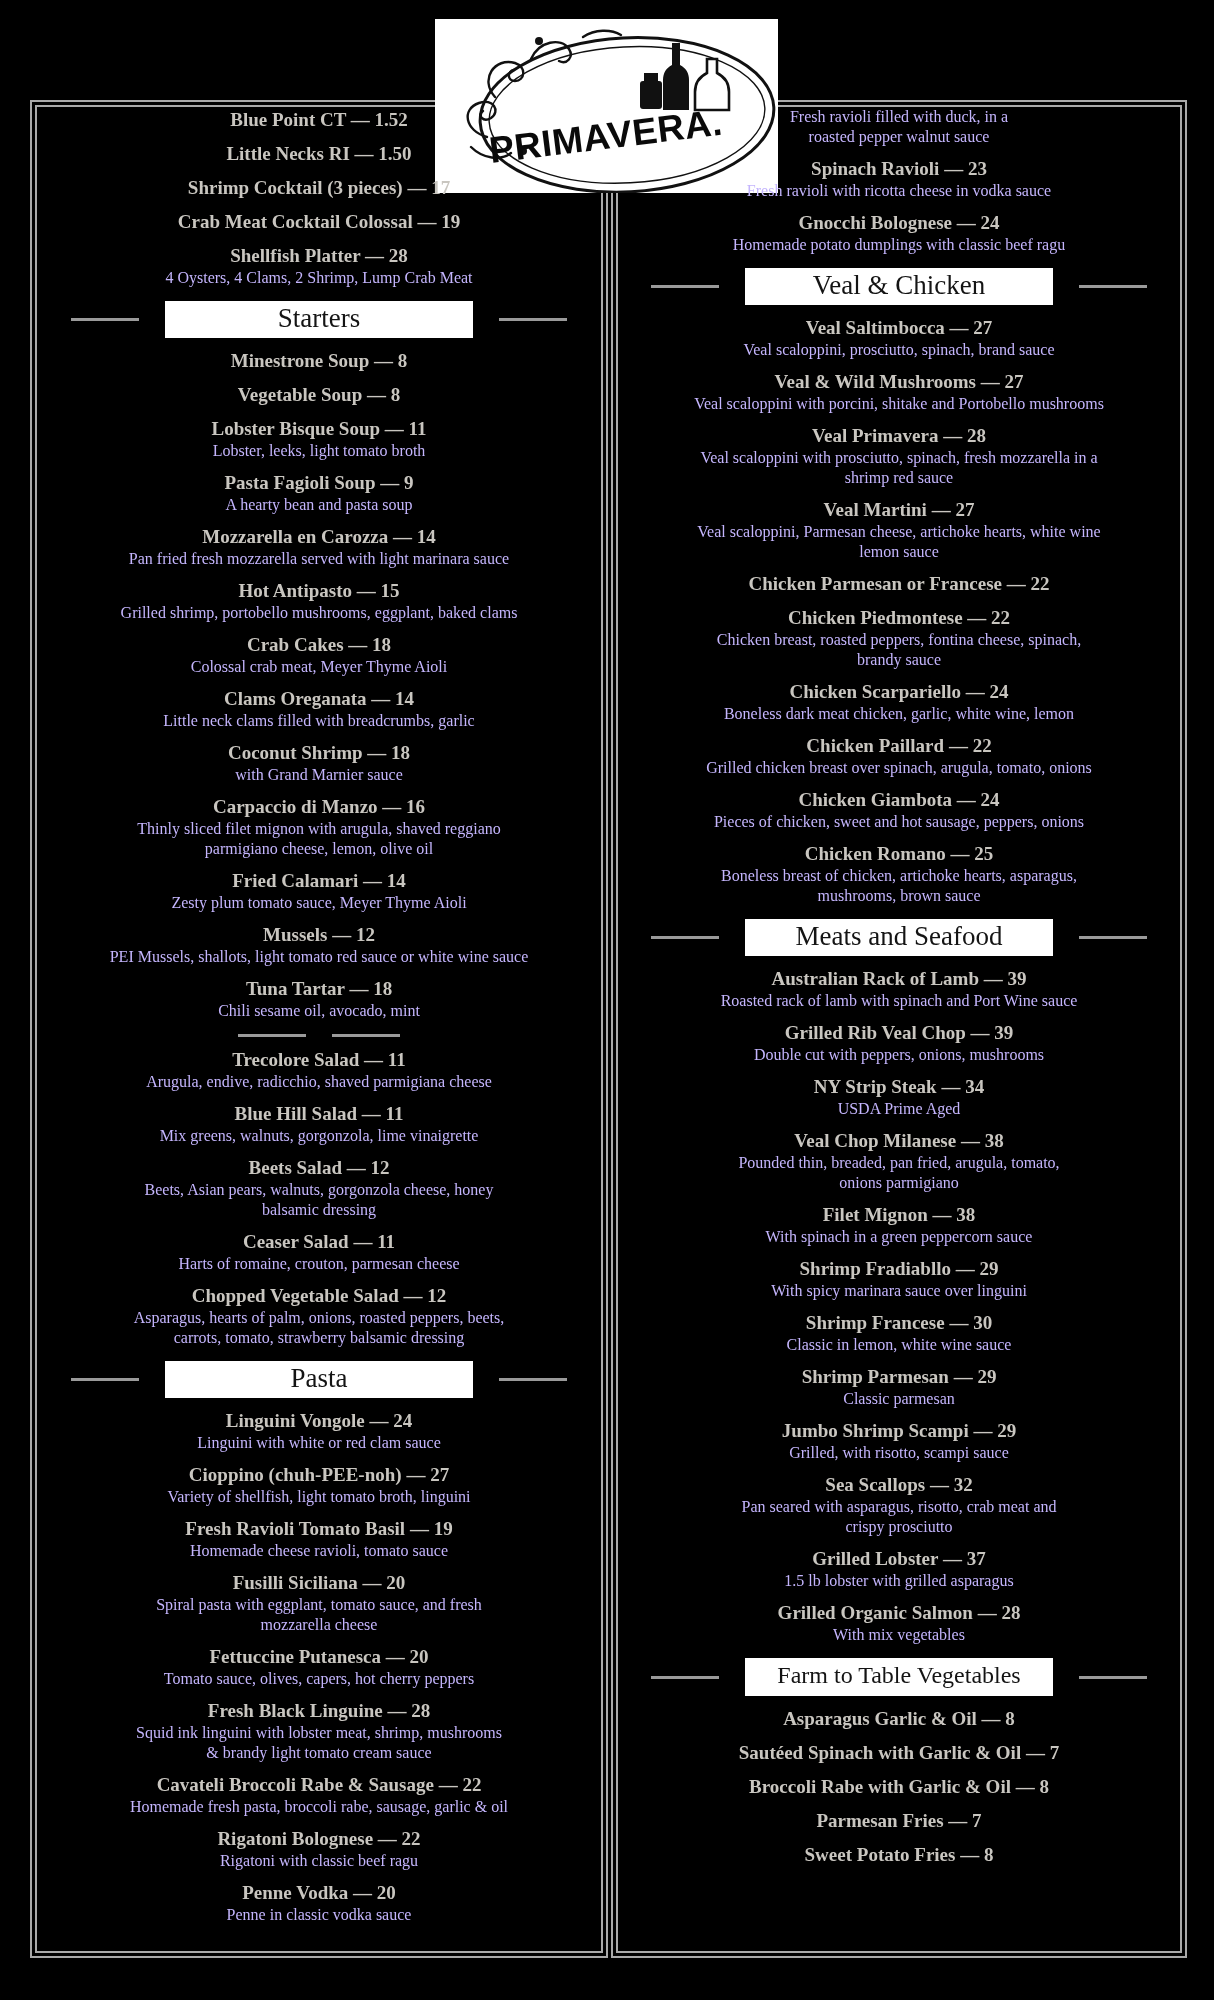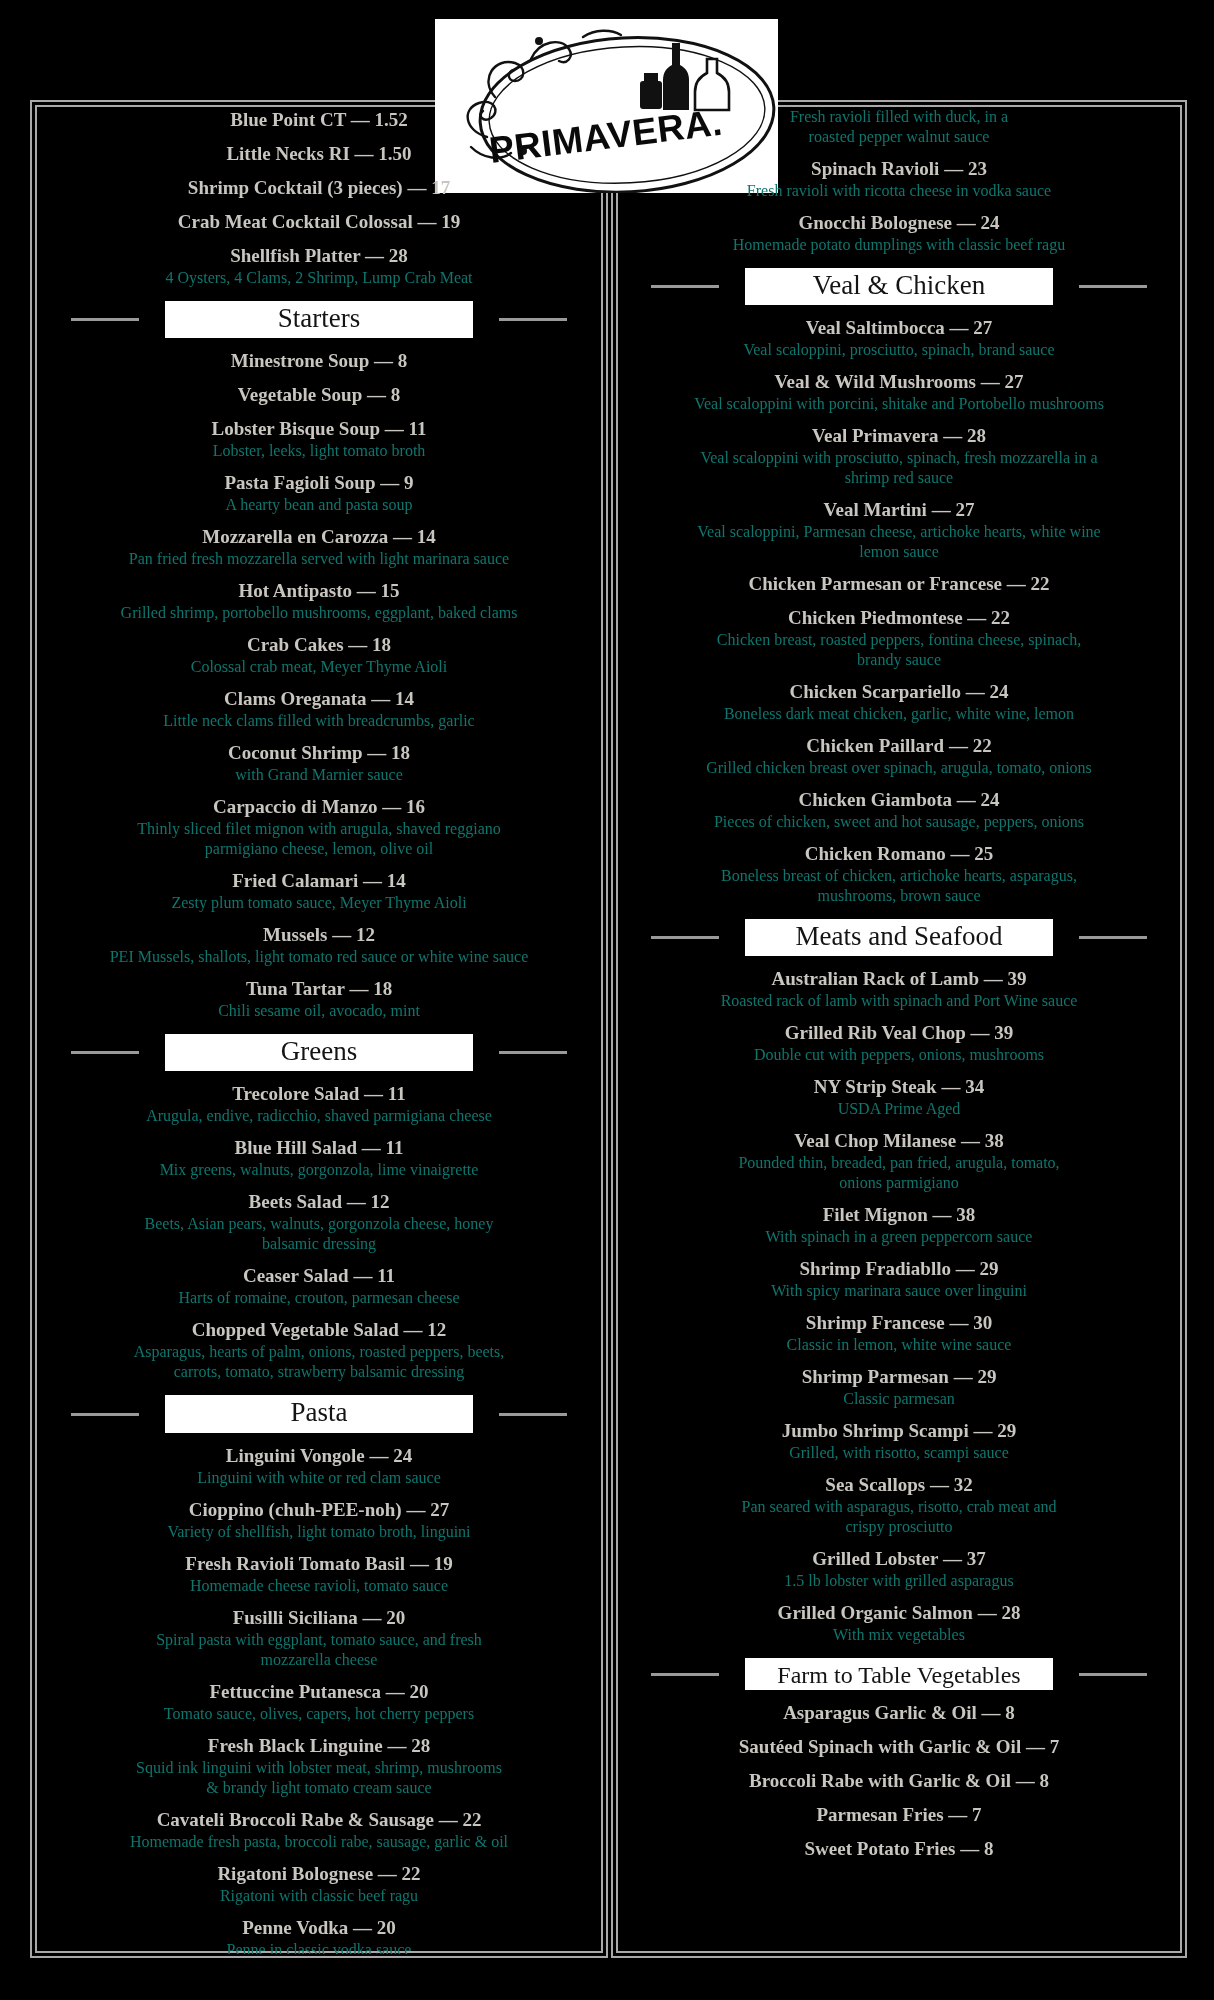--- a/index.html
+++ b/index.html
@@ -20,33 +20,33 @@
     text-align:center; z-index:3; padding-top:3px; box-sizing:border-box;
   }
   .col-content.left  { left:40px;  width:558px; }
   .col-content.right { left:621px; width:556px; }
   .menu-item { margin:0 auto 9px; }
   .item-title {
     font-weight:bold; font-size:19px; line-height:25px; color:#c9c6c0;
     mix-blend-mode:difference;
   }
   .item-desc {
-    font-size:16px; line-height:20px; color:#0f766e; white-space:pre-line;
+    font-size:16px; line-height:20px; color:#c4b5fd; white-space:pre-line;
     max-width:510px; margin:0 auto; mix-blend-mode:difference;
   }
   .header-row {
     display:flex; align-items:center; justify-content:center; gap:26px;
     margin:13px 0 10px;
   }
   .dash-line { width:68px; height:3px; background:#9a9a9a; flex:0 0 auto; }
   .header-box {
     background:#ffffff; color:#141414; width:308px; box-sizing:border-box;
     padding:2px 4px 5px; font-size:27px; line-height:1.12; flex:0 0 auto;
   }
-  .header-box.long { font-size:24px; padding-top:4px; padding-bottom:1px; }
+  .header-box.long { font-size:24px; padding-top:4px; padding-bottom:7px; }
   .logo svg text.wordmark {
     font-family:"Liberation Sans","DejaVu Sans",sans-serif; font-weight:bold;
   }
 </style>
 </head>
 <body>
 
 <div class="page">
 
   <div class="col-frame left"></div>
@@ -146,21 +146,20 @@
       <div class="menu-item">
         <div class="item-title"><span>Mussels</span><span> — </span><span>12</span></div>
         <div class="item-desc">PEI Mussels, shallots, light tomato red sauce or white wine sauce</div>
       </div>
       <div class="menu-item">
         <div class="item-title"><span>Tuna Tartar</span><span> — </span><span>18</span></div>
         <div class="item-desc">Chili sesame oil, avocado, mint</div>
       </div>
       <div class="header-row">
         <span class="dash-line"></span>
-        <div class="header-box"><span>Greens</span></div>
         <span class="dash-line"></span>
       </div>
       <div class="menu-item">
         <div class="item-title"><span>Trecolore Salad</span><span> — </span><span>11</span></div>
         <div class="item-desc">Arugula, endive, radicchio, shaved parmigiana cheese</div>
       </div>
       <div class="menu-item">
         <div class="item-title"><span>Blue Hill Salad</span><span> — </span><span>11</span></div>
         <div class="item-desc">Mix greens, walnuts, gorgonzola, lime vinaigrette</div>
       </div>

